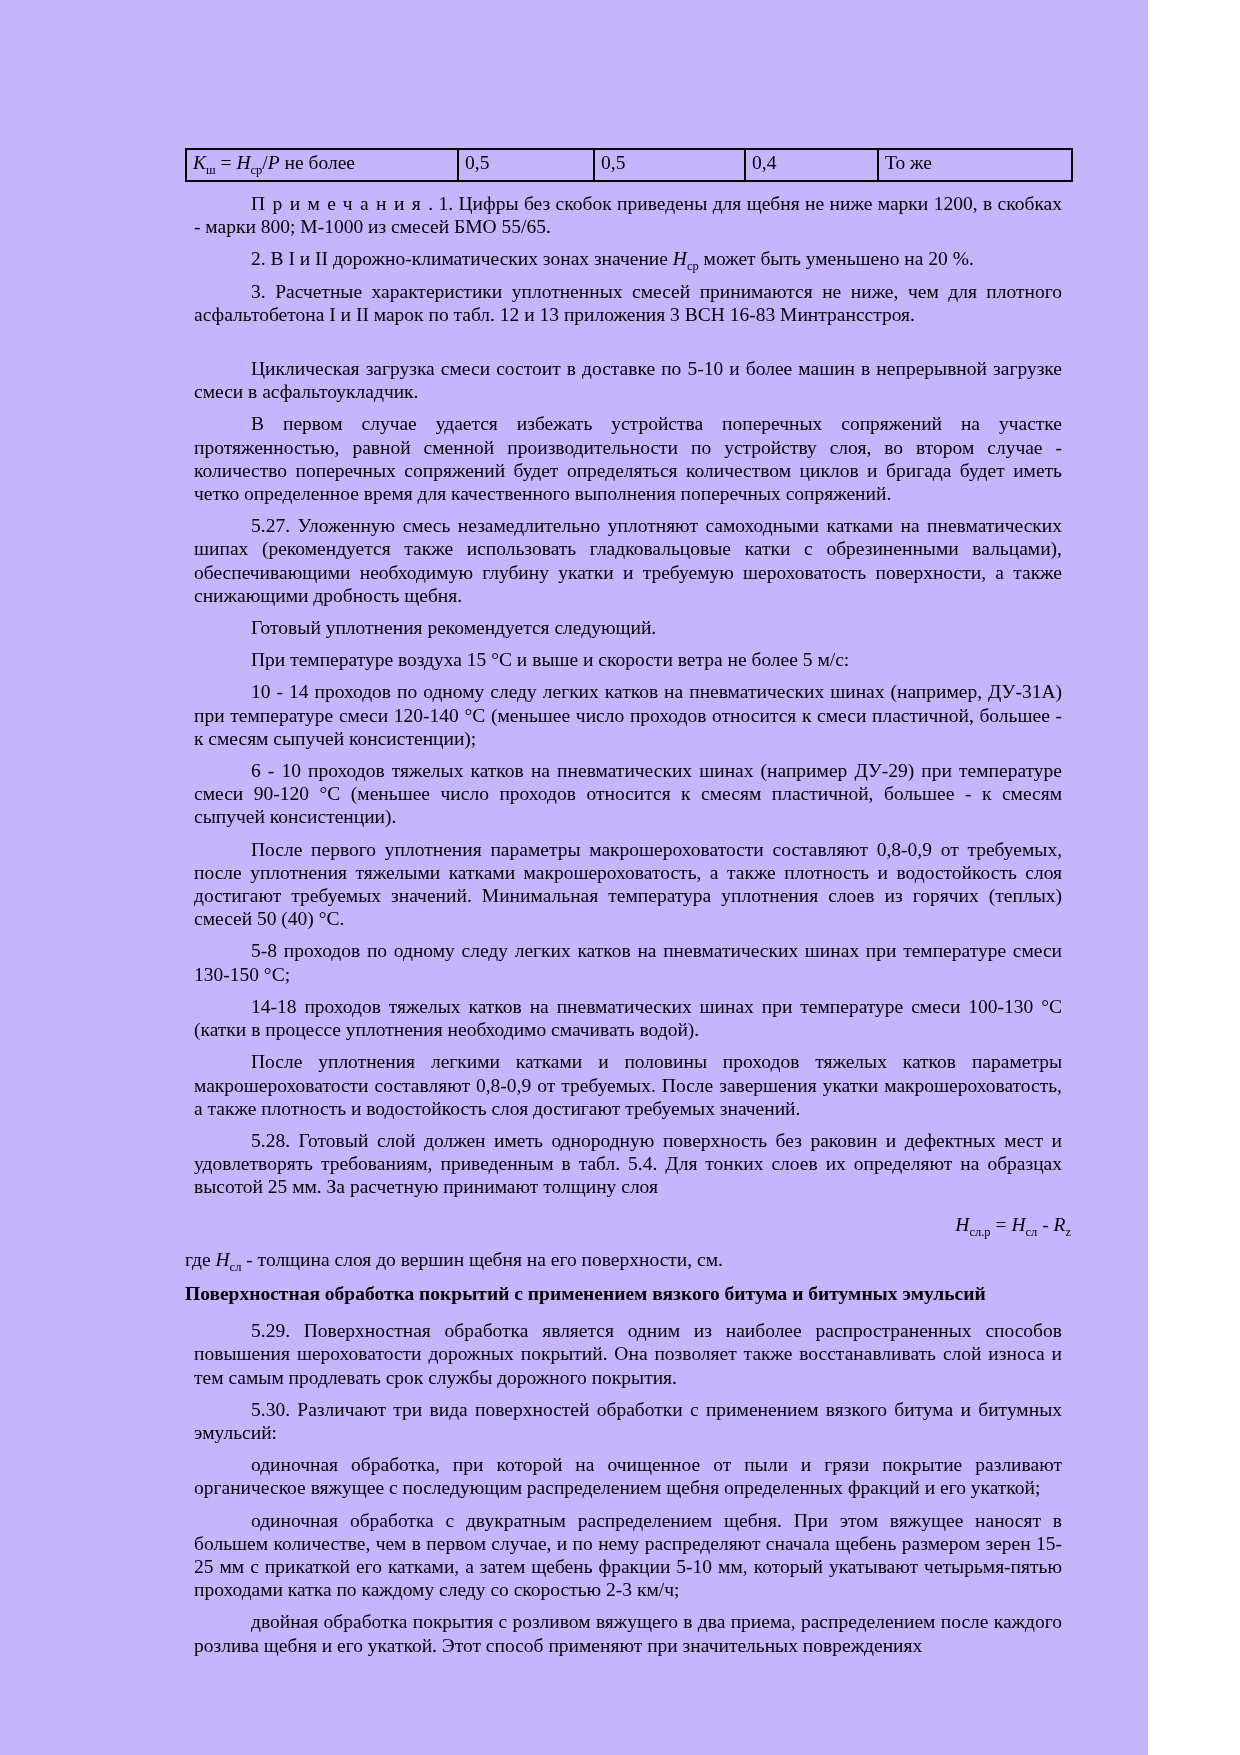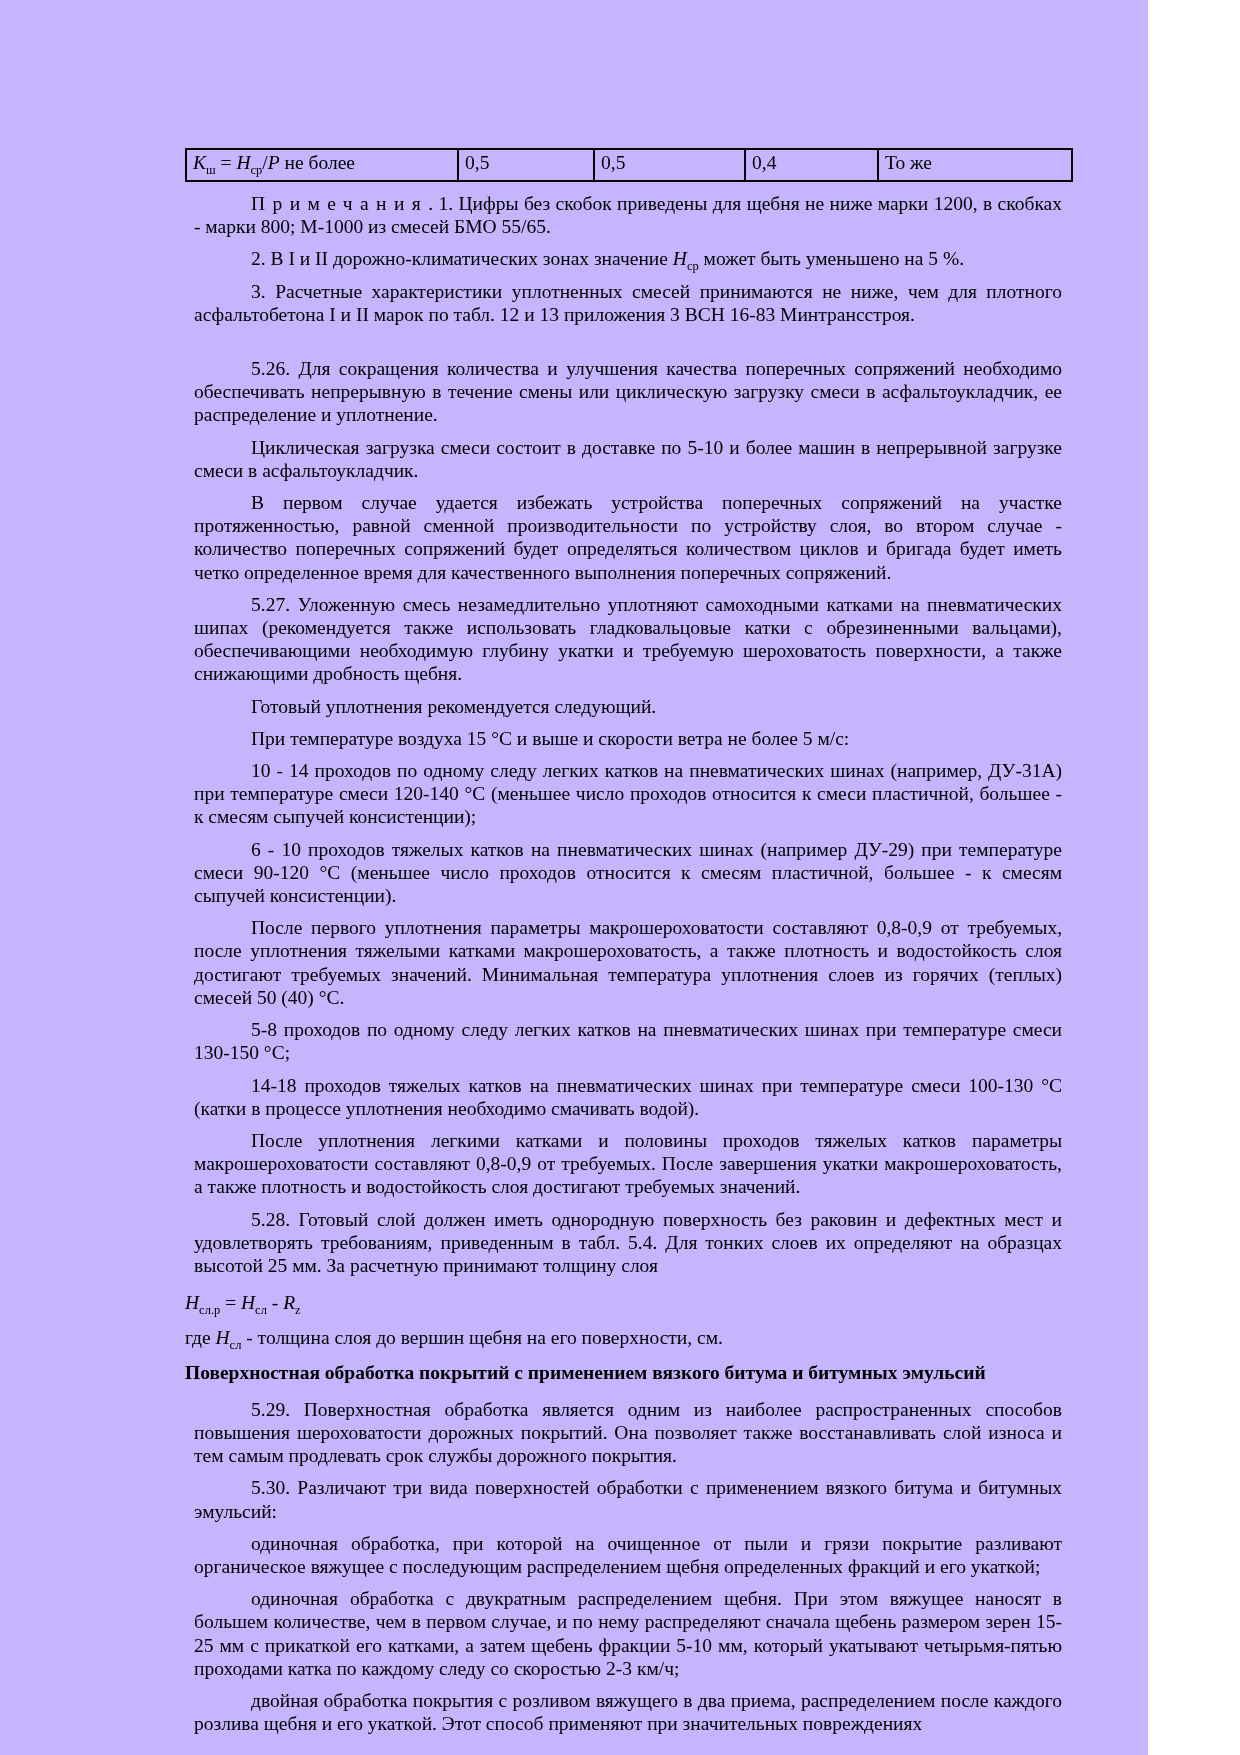--- a/index.html
+++ b/index.html
@@ -35,21 +35,21 @@
     text-align: left;
     line-height: 24px;
   }
   .p  { margin: 9px; text-indent: 57px; }
   .p0 { margin: 0; text-indent: 0; }
   .gap-before-526 { height: 13px; }
   .v { font-style: italic; }
   sub { font-size: 12.5px; line-height: 0; }
   .formula {
     margin: 14px 0 12px 0;
-    text-align: left;
+    text-align: right;
     text-indent: 0;
   }
   .where { margin: 0 0 11px 0; }
   .heading {
     margin: 0 0 14px 0;
     font-size: 19.5px;
     font-weight: bold;
     text-align: left;
     text-indent: 0;
   }
@@ -74,26 +74,25 @@
         <td><span class="v">K</span><sub>ш</sub><span> = </span><span class="v">H</span><sub>ср</sub><span>/</span><span class="v">P</span><span> не более</span></td>
         <td>0,5</td>
         <td>0,5</td>
         <td>0,4</td>
         <td>То же</td>
       </tr>
     </tbody>
       </table>
 
     <p class="p"><span class="notes-label">Примечания</span><span>. 1. Цифры без скобок приведены для щебня не ниже марки 1200, в скобках - марки 800; М-1000 из смесей БМО 55/65.</span></p>
-    <p class="p"><span>2. В I и II дорожно-климатических зонах значение </span><span class="v">H</span><sub>ср</sub><span> может быть уменьшено на 5 %.</span></p>
+    <p class="p"><span>2. В I и II дорожно-климатических зонах значение </span><span class="v">H</span><sub>ср</sub><span> может быть уменьшено на 20 %.</span></p>
     <p class="p">3. Расчетные характеристики уплотненных смесей принимаются не ниже, чем для плотного асфальтобетона I и II марок по табл. 12 и 13 приложения 3 ВСН 16-83 Минтрансстроя.</p>
 
     <div class="gap-before-526"></div>
 
-    <p class="p">5.26. Для сокращения количества и улучшения качества поперечных сопряжений необходимо обеспечивать непрерывную в течение смены или циклическую загрузку смеси в асфальтоукладчик, ее распределение и уплотнение.</p>
     <p class="p">Циклическая загрузка смеси состоит в доставке по 5-10 и более машин в непрерывной загрузке смеси в асфальтоукладчик.</p>
     <p class="p">В первом случае удается избежать устройства поперечных сопряжений на участке протяженностью, равной сменной производительности по устройству слоя, во втором случае - количество поперечных сопряжений будет определяться количеством циклов и бригада будет иметь четко определенное время для качественного выполнения поперечных сопряжений.</p>
     <p class="p">5.27. Уложенную смесь незамедлительно уплотняют самоходными катками на пневматических шипах (рекомендуется также использовать гладковальцовые катки с обрезиненными вальцами), обеспечивающими необходимую глубину укатки и требуемую шероховатость поверхности, а также снижающими дробность щебня.</p>
     <p class="p">Готовый уплотнения рекомендуется следующий.</p>
     <p class="p">При температуре воздуха 15 °С и выше и скорости ветра не более 5 м/с:</p>
     <p class="p">10 - 14 проходов по одному следу легких катков на пневматических шинах (например, ДУ-31А) при температуре смеси 120-140 °С (меньшее число проходов относится к смеси пластичной, большее - к смесям сыпучей консистенции);</p>
     <p class="p">6 - 10 проходов тяжелых катков на пневматических шинах (например ДУ-29) при температуре смеси 90-120 °С (меньшее число проходов относится к смесям пластичной, большее - к смесям сыпучей консистенции).</p>
     <p class="p">После первого уплотнения параметры макрошероховатости составляют 0,8-0,9 от требуемых, после уплотнения тяжелыми катками макрошероховатость, а также плотность и водостойкость слоя достигают требуемых значений. Минимальная температура уплотнения слоев из горячих (теплых) смесей 50 (40) °С.</p>
     <p class="p">5-8 проходов по одному следу легких катков на пневматических шинах при температуре смеси 130-150 °С;</p>
     <p class="p">14-18 проходов тяжелых катков на пневматических шинах при температуре смеси 100-130 °С (катки в процессе уплотнения необходимо смачивать водой).</p>

